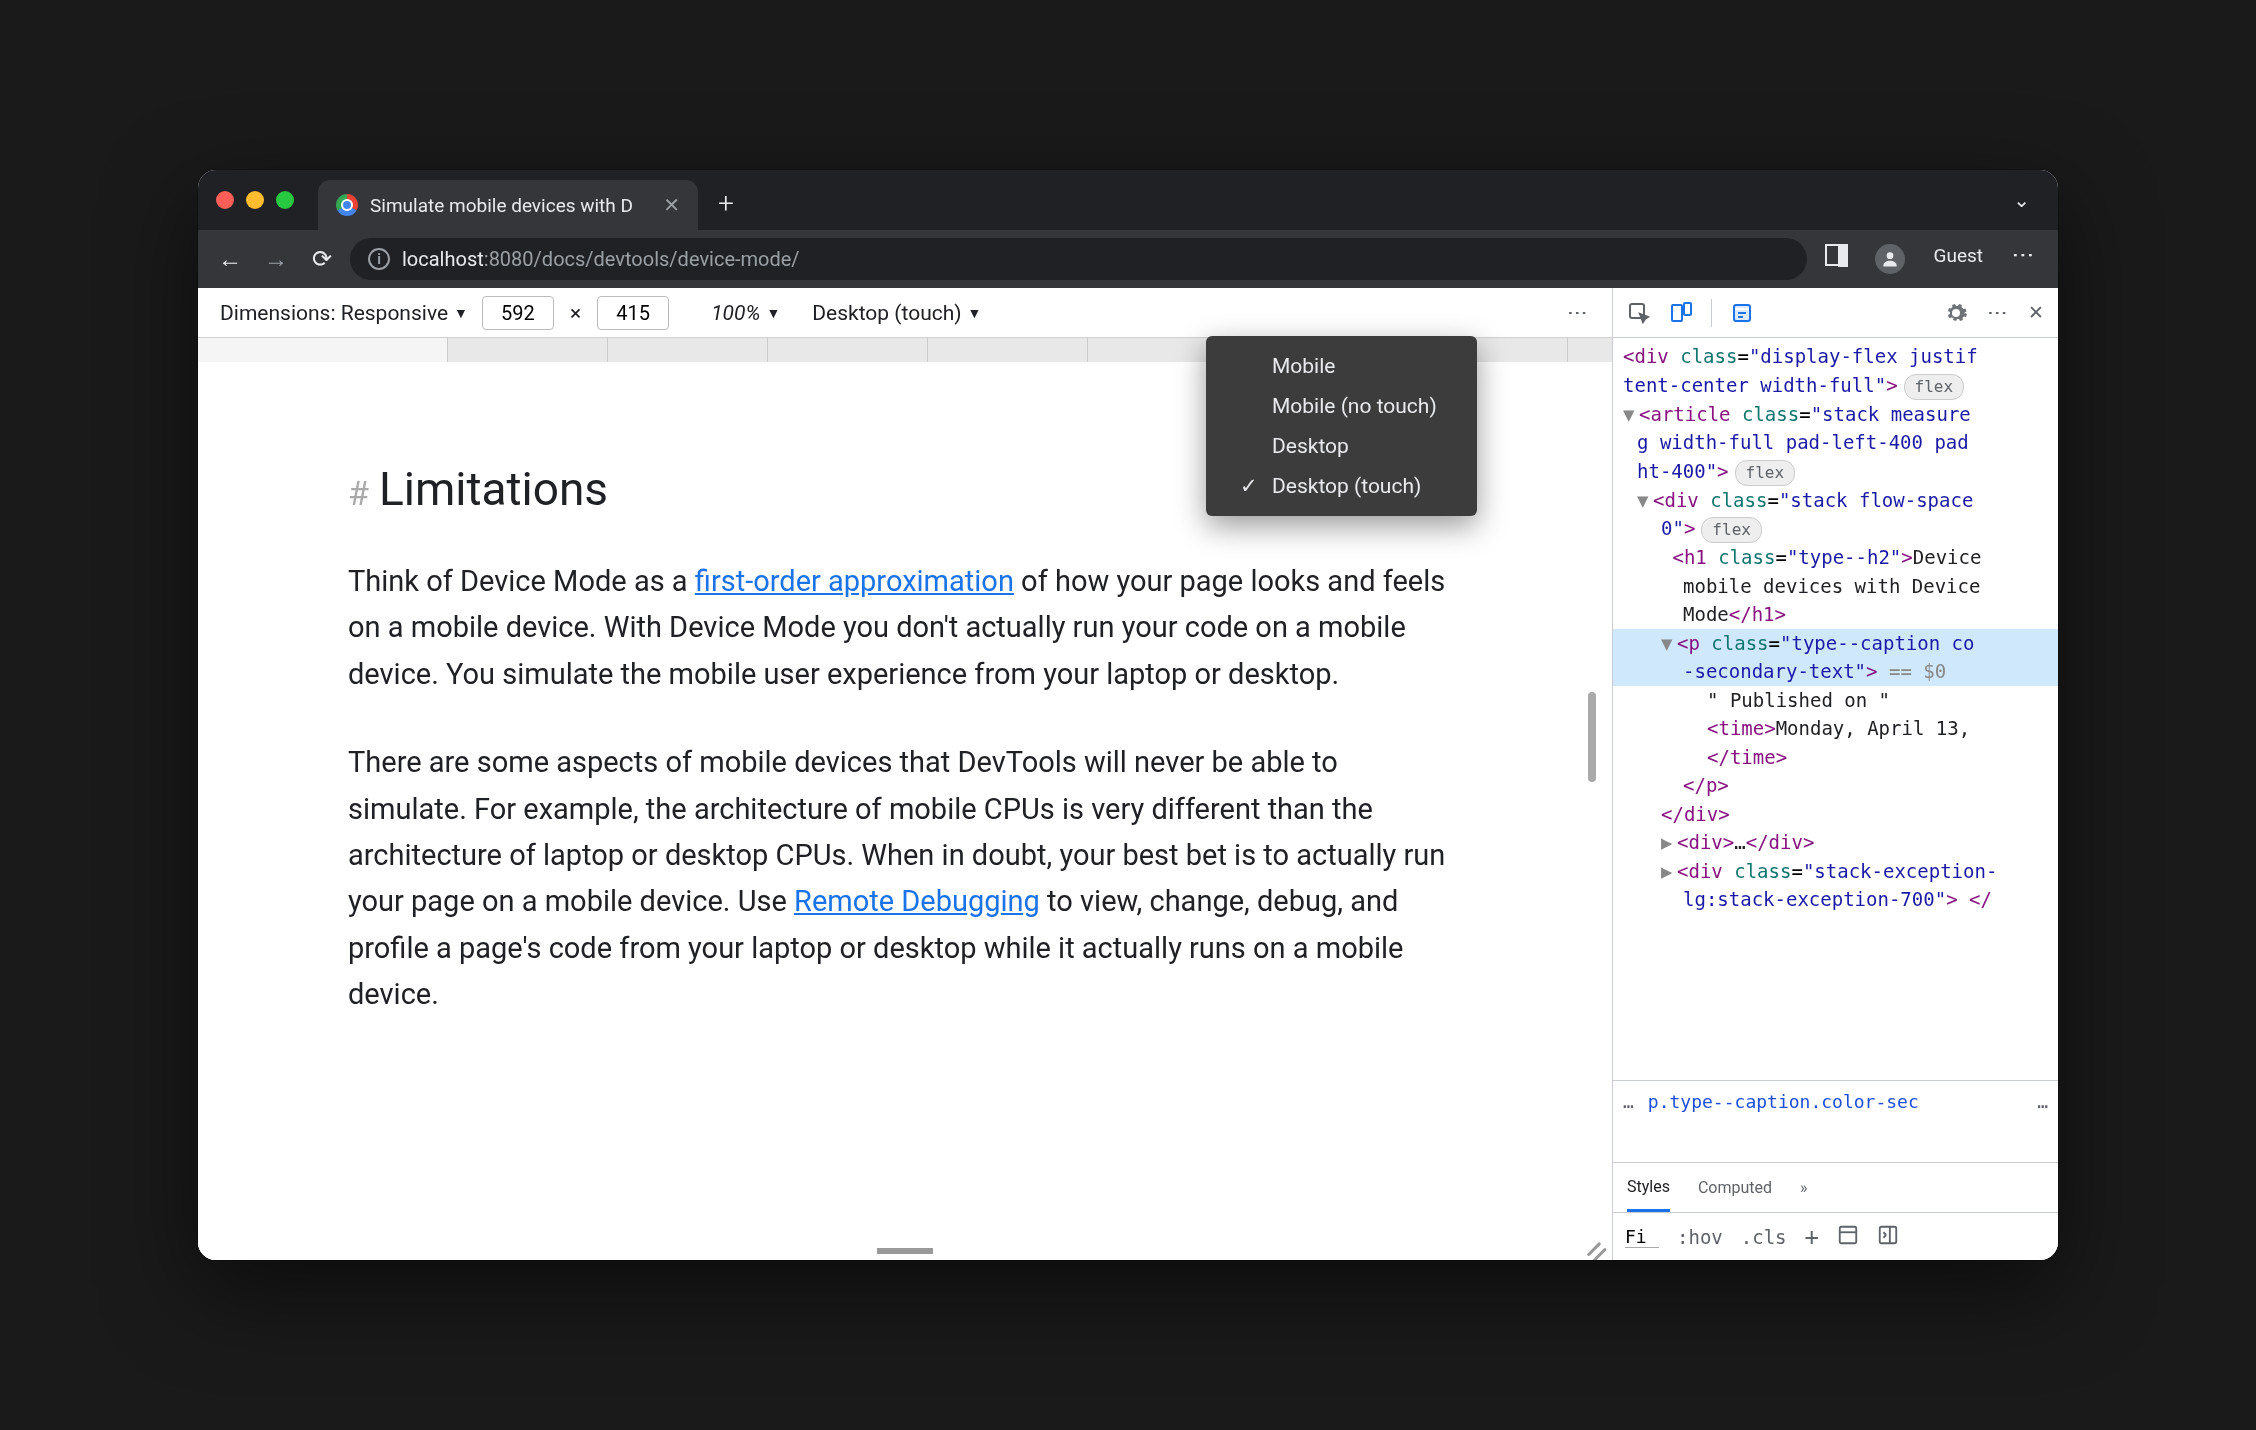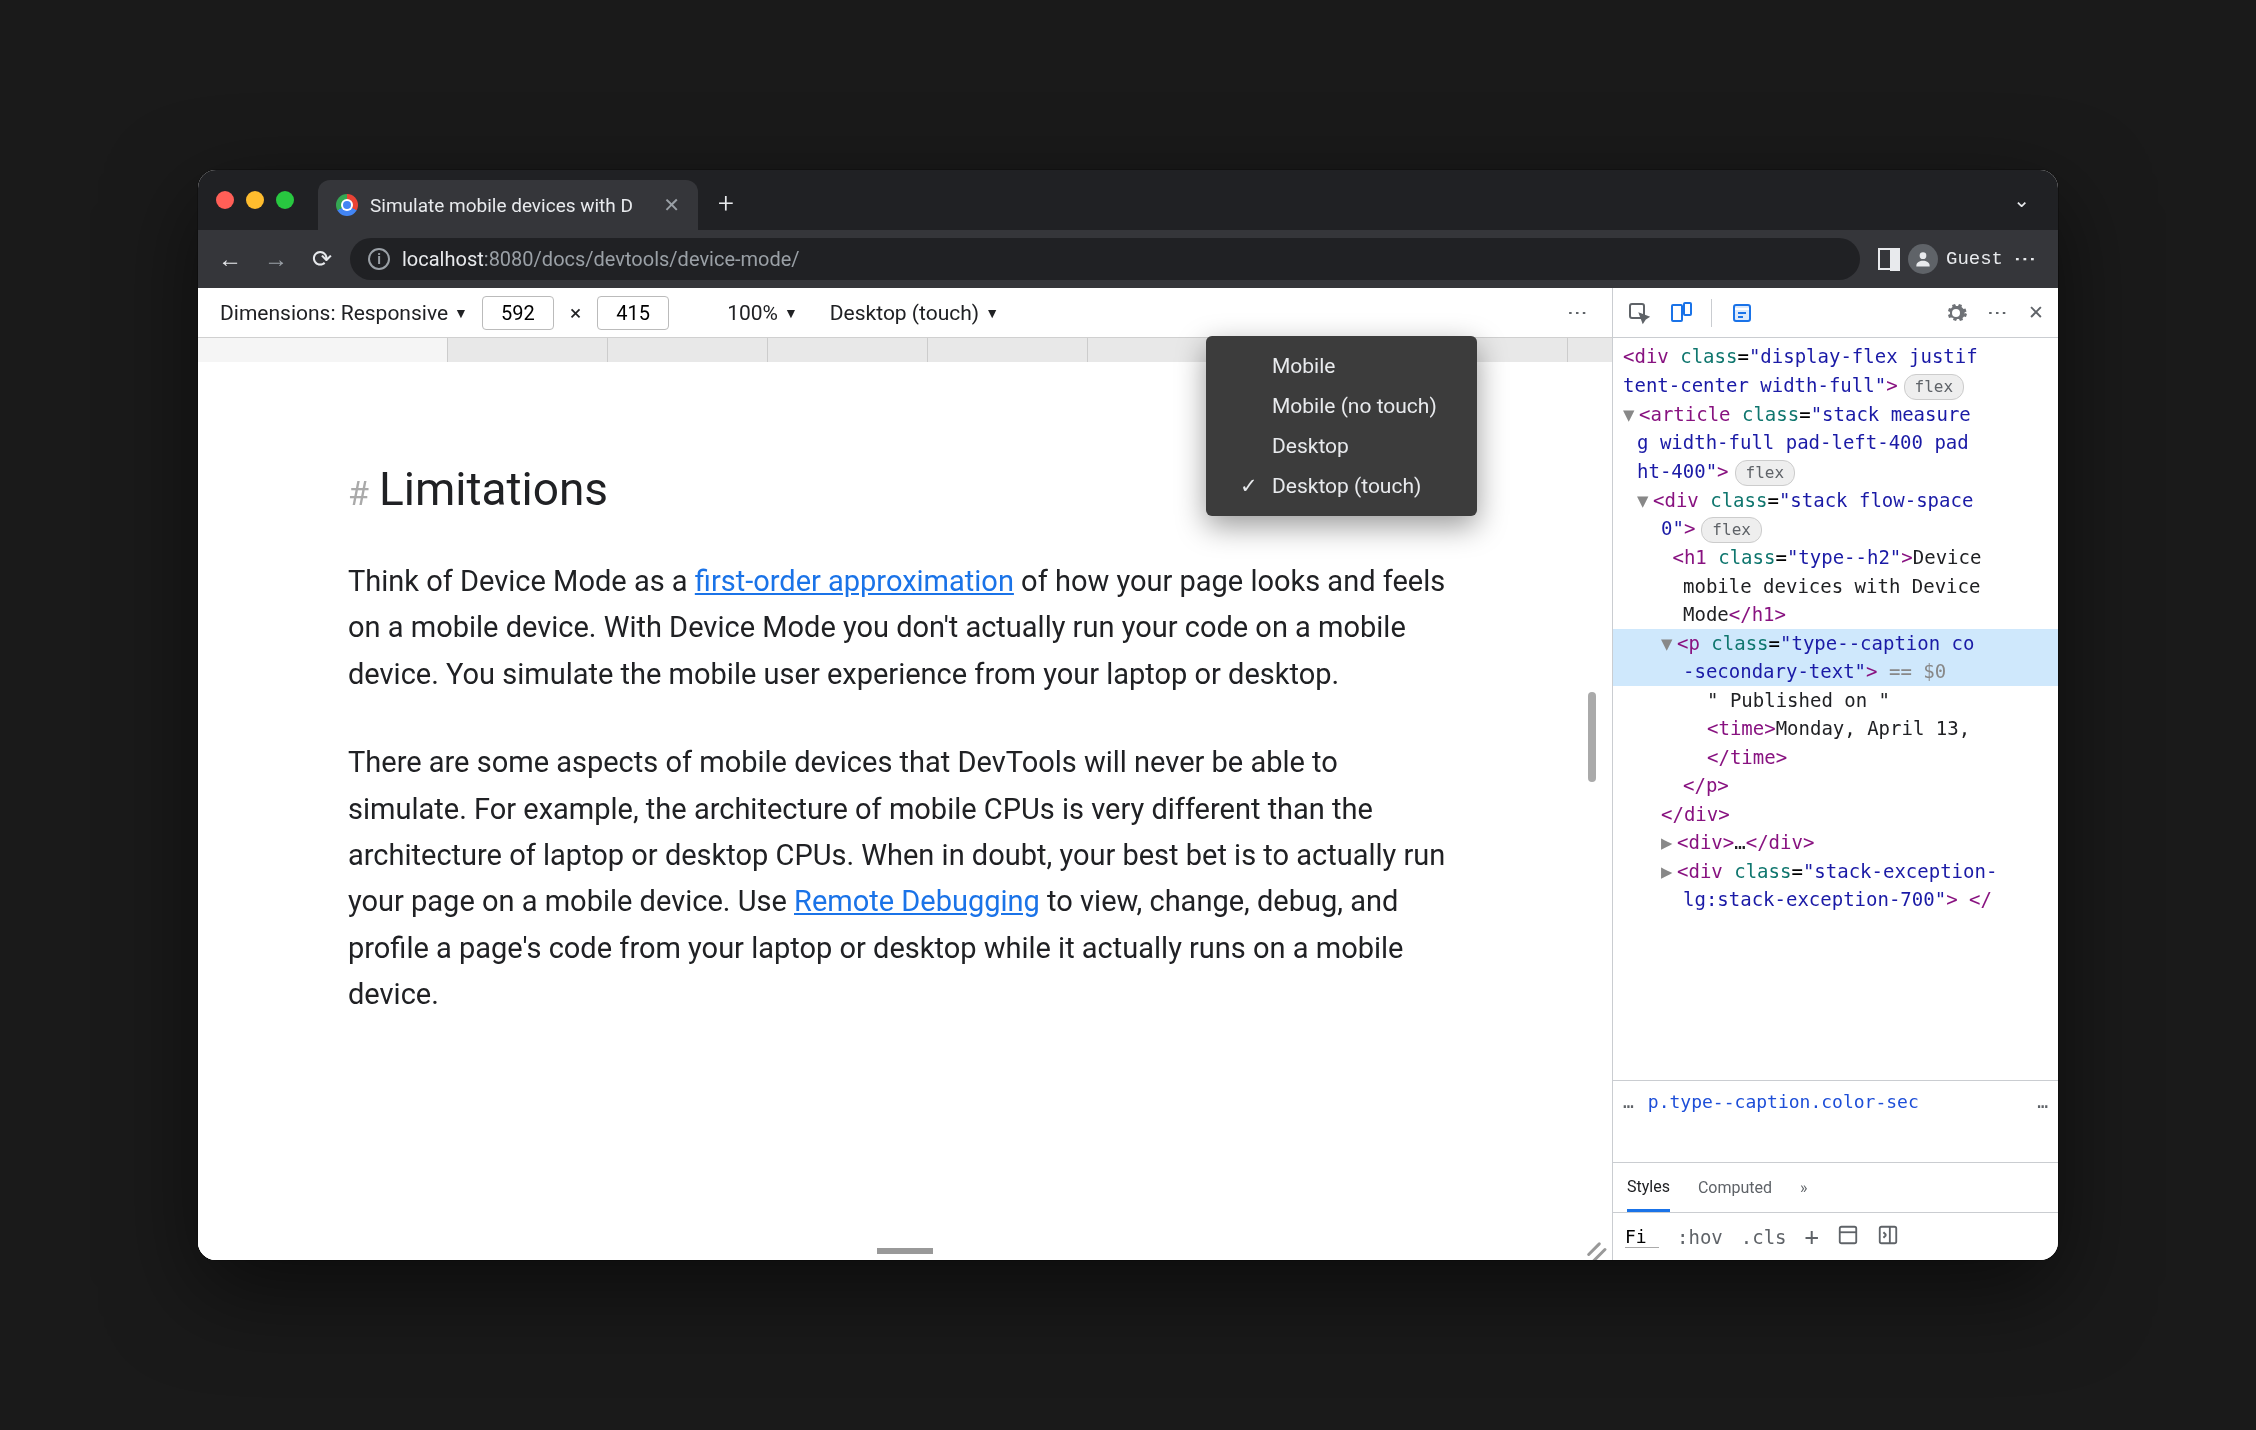--- a/index.html
+++ b/index.html
@@ -70,21 +70,21 @@
     border-radius:21px;
     display:flex;
     align-items:center;
     padding:0 18px;
     gap:12px;
     font-size:20px;
   }
   .omnibox .info { width:22px;height:22px;border:2px solid #9aa0a6;border-radius:50%;display:flex;align-items:center;justify-content:center;color:#9aa0a6;font-size:14px;font-weight:bold;}
   .omnibox .url { color:#e8eaed; }
   .omnibox .url .fade { color:#9aa0a6; }
-  .addr-right { display:flex; align-items:center; gap:8px; padding:0 8px;font-family:Liberation Mono, monospace;}
+  .addr-right { display:flex; align-items:flex-start; gap:28px; padding:0 8px;}
   .square-ico { width:22px; height:22px; border:2.5px solid #e8eaed; position:relative;}
   .square-ico::after { content:''; position:absolute; right:-2.5px; top:-2.5px; bottom:-2.5px; width:10px; background:#e8eaed;}
   .avatar { width:30px;height:30px;border-radius:50%;background:#5f6368;display:flex;align-items:center;justify-content:center;}
   .avatar svg { width:20px;height:20px;fill:#e8eaed;}
   .guest { color:#e8eaed; font-size:19px;}
   .kebab { color:#e8eaed; font-size:22px; letter-spacing:0; writing-mode:vertical-lr;}
   
   .content-row { display:flex; flex:1; overflow:hidden; }
   
   
@@ -99,21 +99,21 @@
     gap:14px;
     color:#202124;
     font-size:21px;
   }
   .dim-label { display:flex; align-items:center; gap:6px;}
   .dim-input {
     width:72px; height:34px; border:1px solid #bbb; border-radius:4px;
     text-align:center; font-size:20px; font-family:inherit;
   }
   .x-sep { margin:0 2px;}
-  .zoom { margin-left:44px; display:flex; align-items:center; gap:6px;}
+  .zoom { margin-left:28px; display:flex; align-items:center; gap:6px;font-style:italic;}
   .dtype { margin-left:18px; display:flex; align-items:center; gap:6px;}
   .tri { font-size:14px; }
   .dbar-more { margin-left:auto; color:#5f6368; writing-mode:vertical-lr; font-size:20px;}
   
   .dropdown {
     position:absolute;
     top:48px; left:1008px;
     background:#3c3c3c;
     border-radius:6px;
     box-shadow:0 10px 30px rgba(0,0,0,.4);

